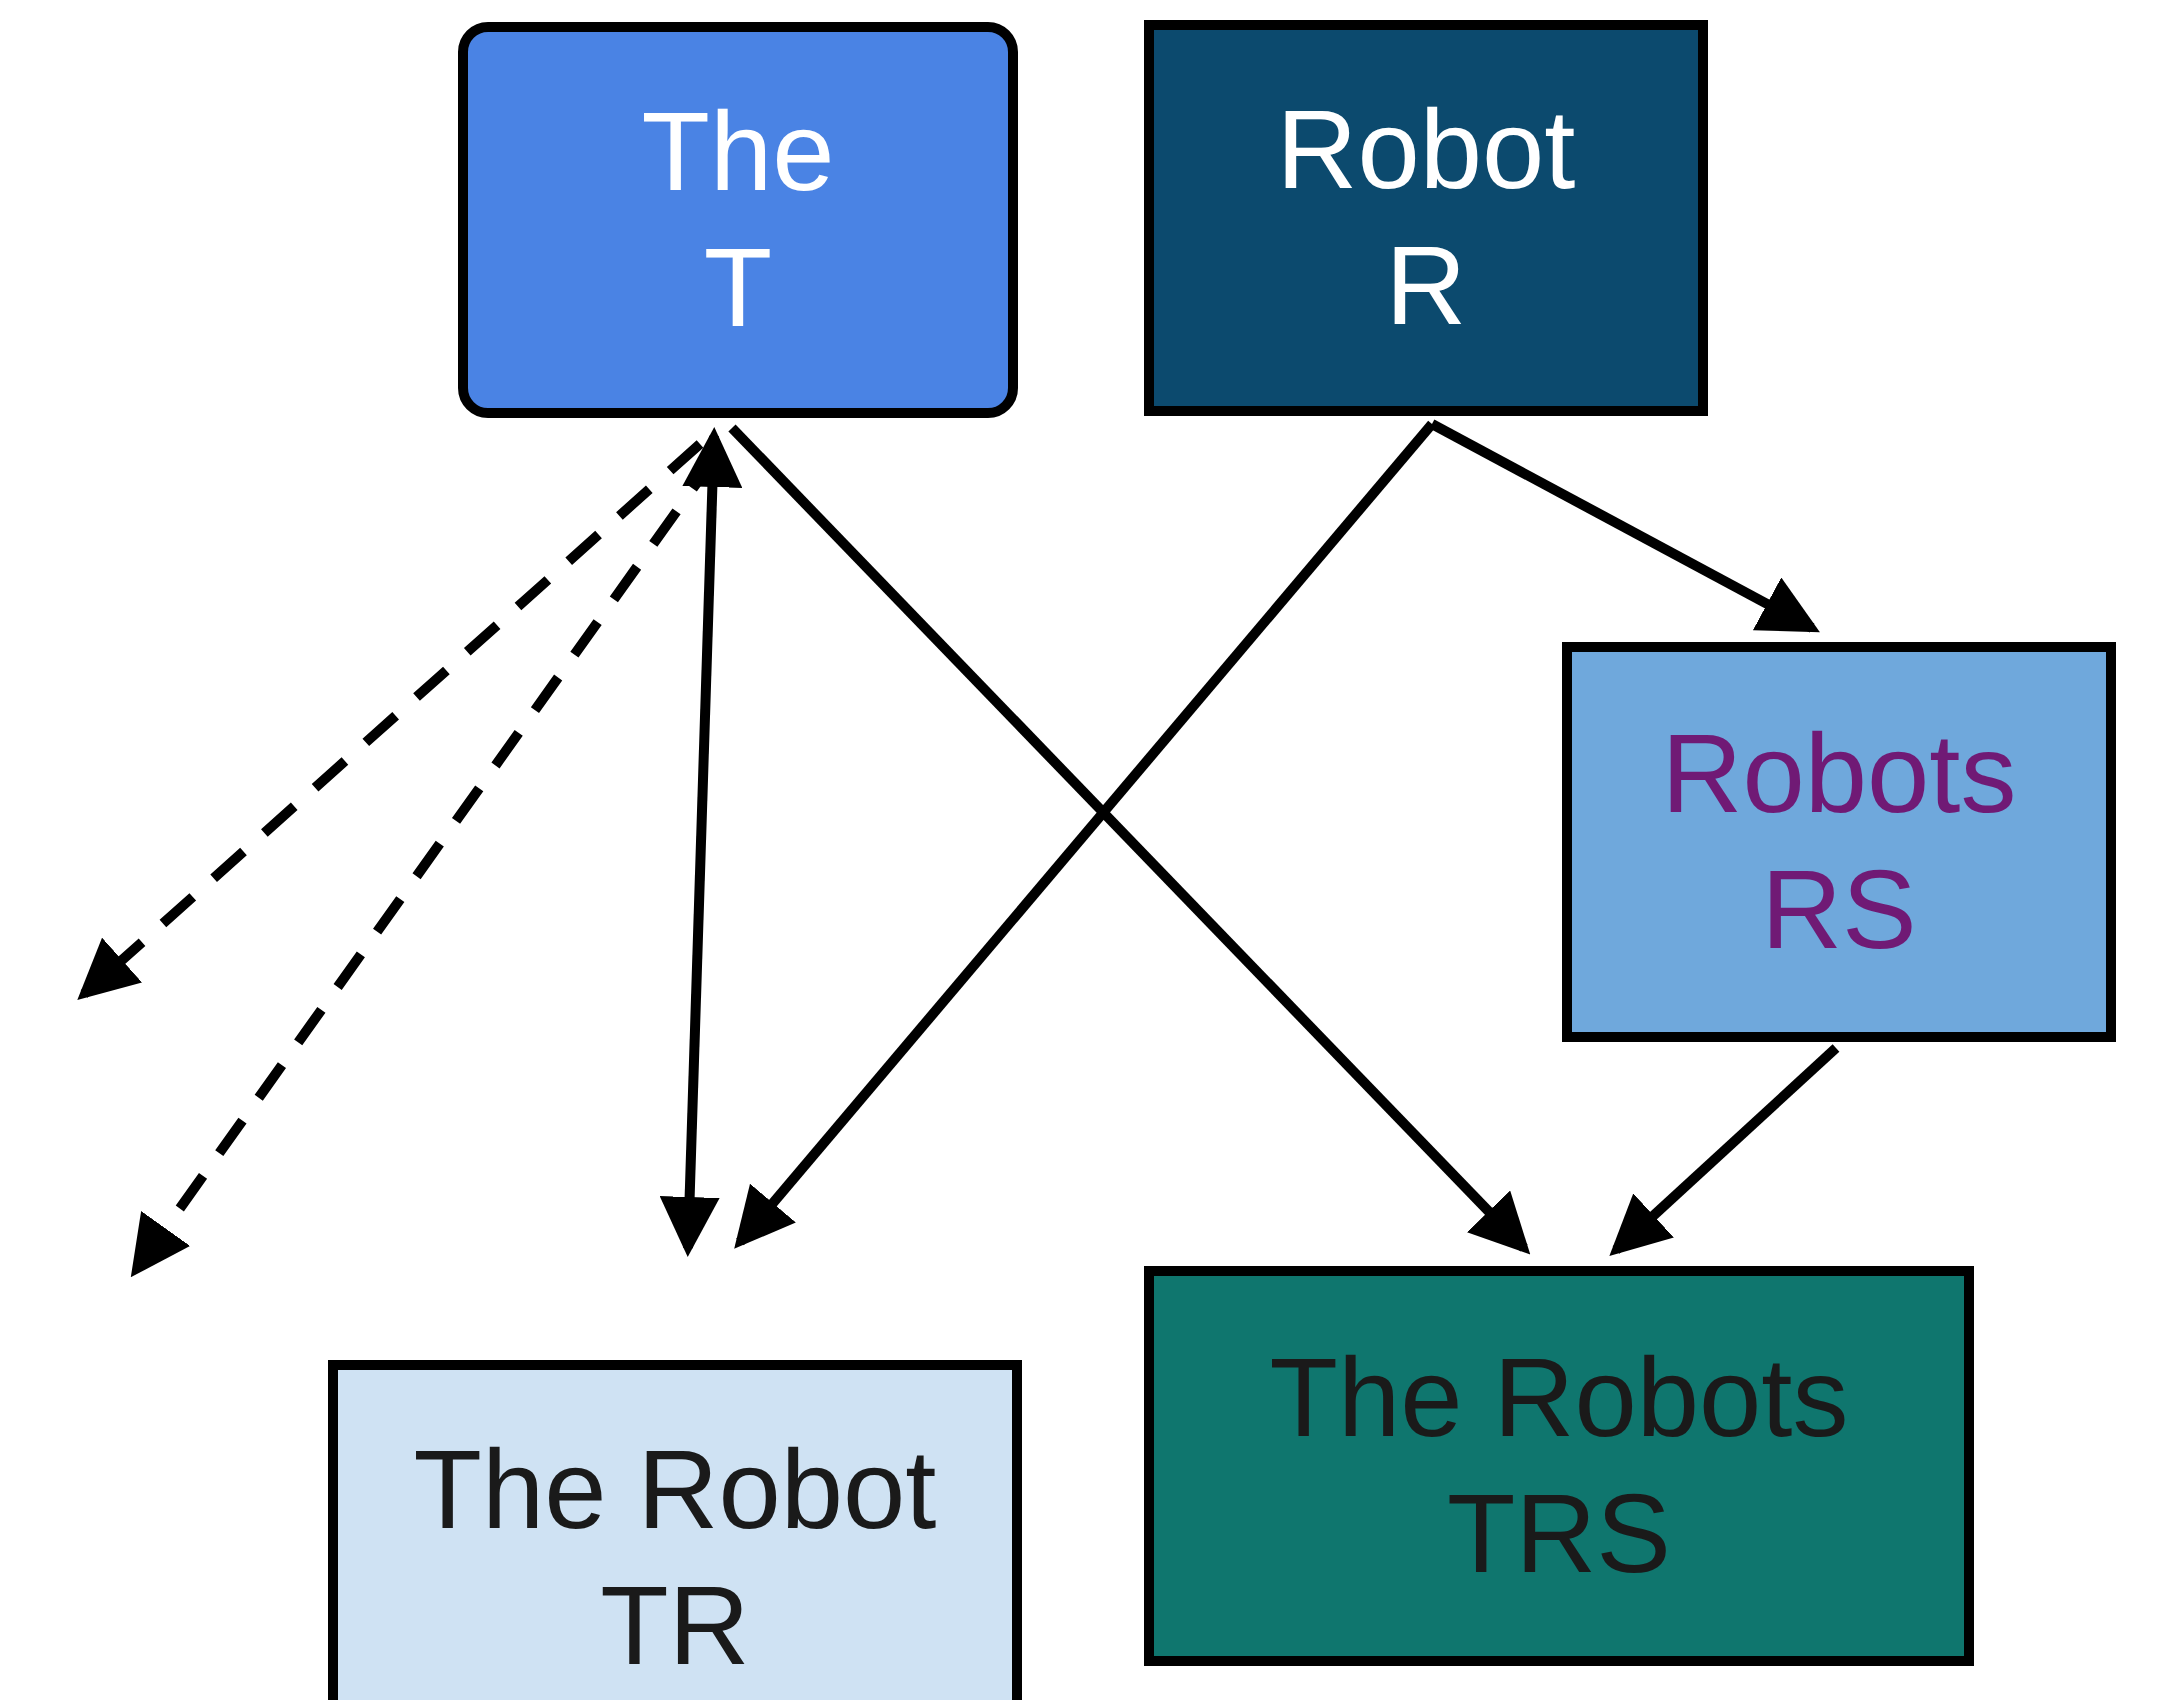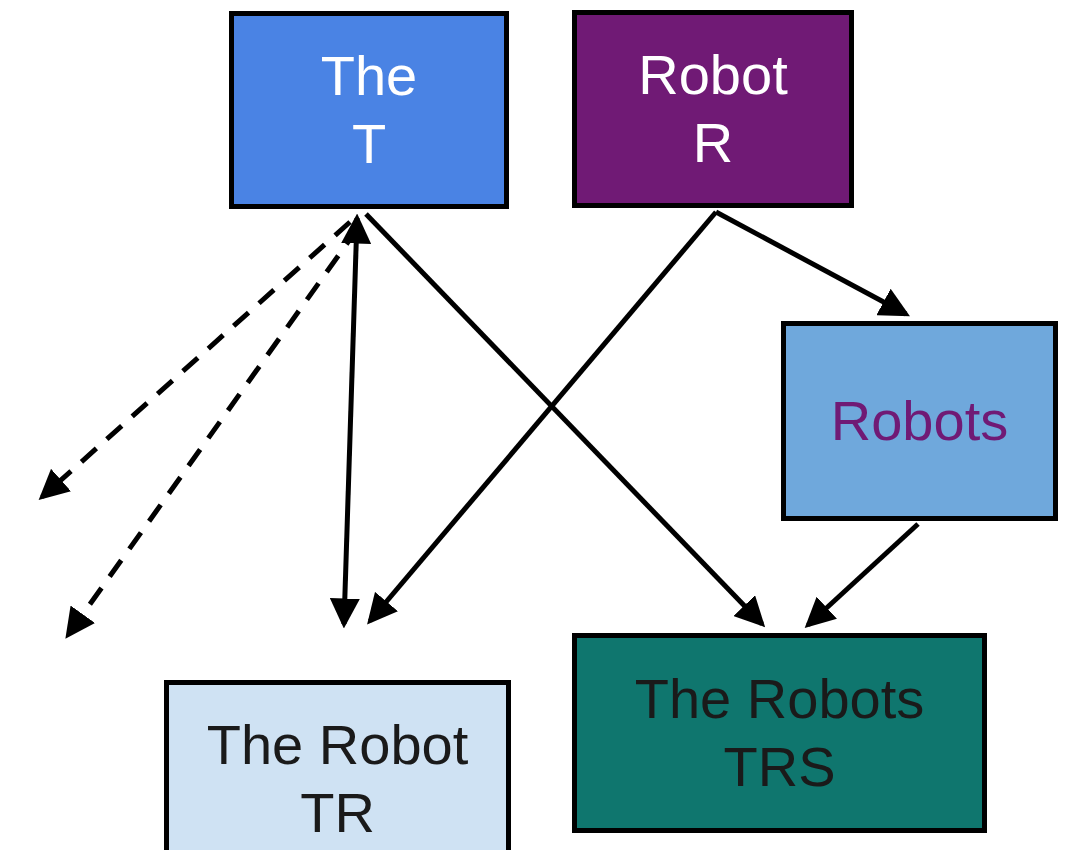--- a/index.html
+++ b/index.html
@@ -59,32 +59,33 @@
 
     <path class="edge" d="M 716 212 L 906 314" marker-end="url(#arrowhead)" style="stroke: rgb(0, 0, 0);"></path>
 
     <path class="edge" d="M 918 524 L 808 625" marker-end="url(#arrowhead)" style="stroke: rgb(0, 0, 0);"></path>
 
     <path class="edge dashed" d="M 350 222 L 42 497" marker-end="url(#arrowhead)" style="stroke: rgb(0, 0, 0);"></path>
 
     <path class="edge dashed" d="M 358 228 L 68 635" marker-end="url(#arrowhead)" style="stroke: rgb(0, 0, 0);"></path>
   </svg>
 
-  <div class="node node-t" style="background-color: rgb(74, 131, 228); color: rgb(255, 255, 255); border-color: rgb(0, 0, 0);">
+  <div class="node node-t" style="background-color: rgb(74, 131, 228); color: rgb(255, 255, 255); border-color: rgb(0, 0, 0); border-radius: 15px;">
     <span>The</span>
     <span>T</span>
   </div>
 
-  <div class="node node-r" style="background-color: #701a75; color: rgb(255, 255, 255); border-color: rgb(0, 0, 0);">
+  <div class="node node-r" style="background-color: #0c4a6e; color: rgb(255, 255, 255); border-color: rgb(0, 0, 0);">
     <span>Robot</span>
     <span>R</span>
   </div>
 
   <div class="node node-rs" style="background-color: rgb(111, 168, 220); color: #701a75; border-color: rgb(0, 0, 0);">
     <span>Robots</span>
+    <span>RS</span>
   </div>
 
   <div class="node node-tr" style="background-color: rgb(207, 226, 243); color: rgb(26, 26, 26); border-color: rgb(0, 0, 0); margin-top: 47px;">
     <span>The Robot</span>
     <span>TR</span>
   </div>
 
   <div class="node node-trs" style="background-color: #0f766e; color: rgb(26, 26, 26); border-color: rgb(0, 0, 0);">
     <span>The Robots</span>
     <span>TRS</span>

